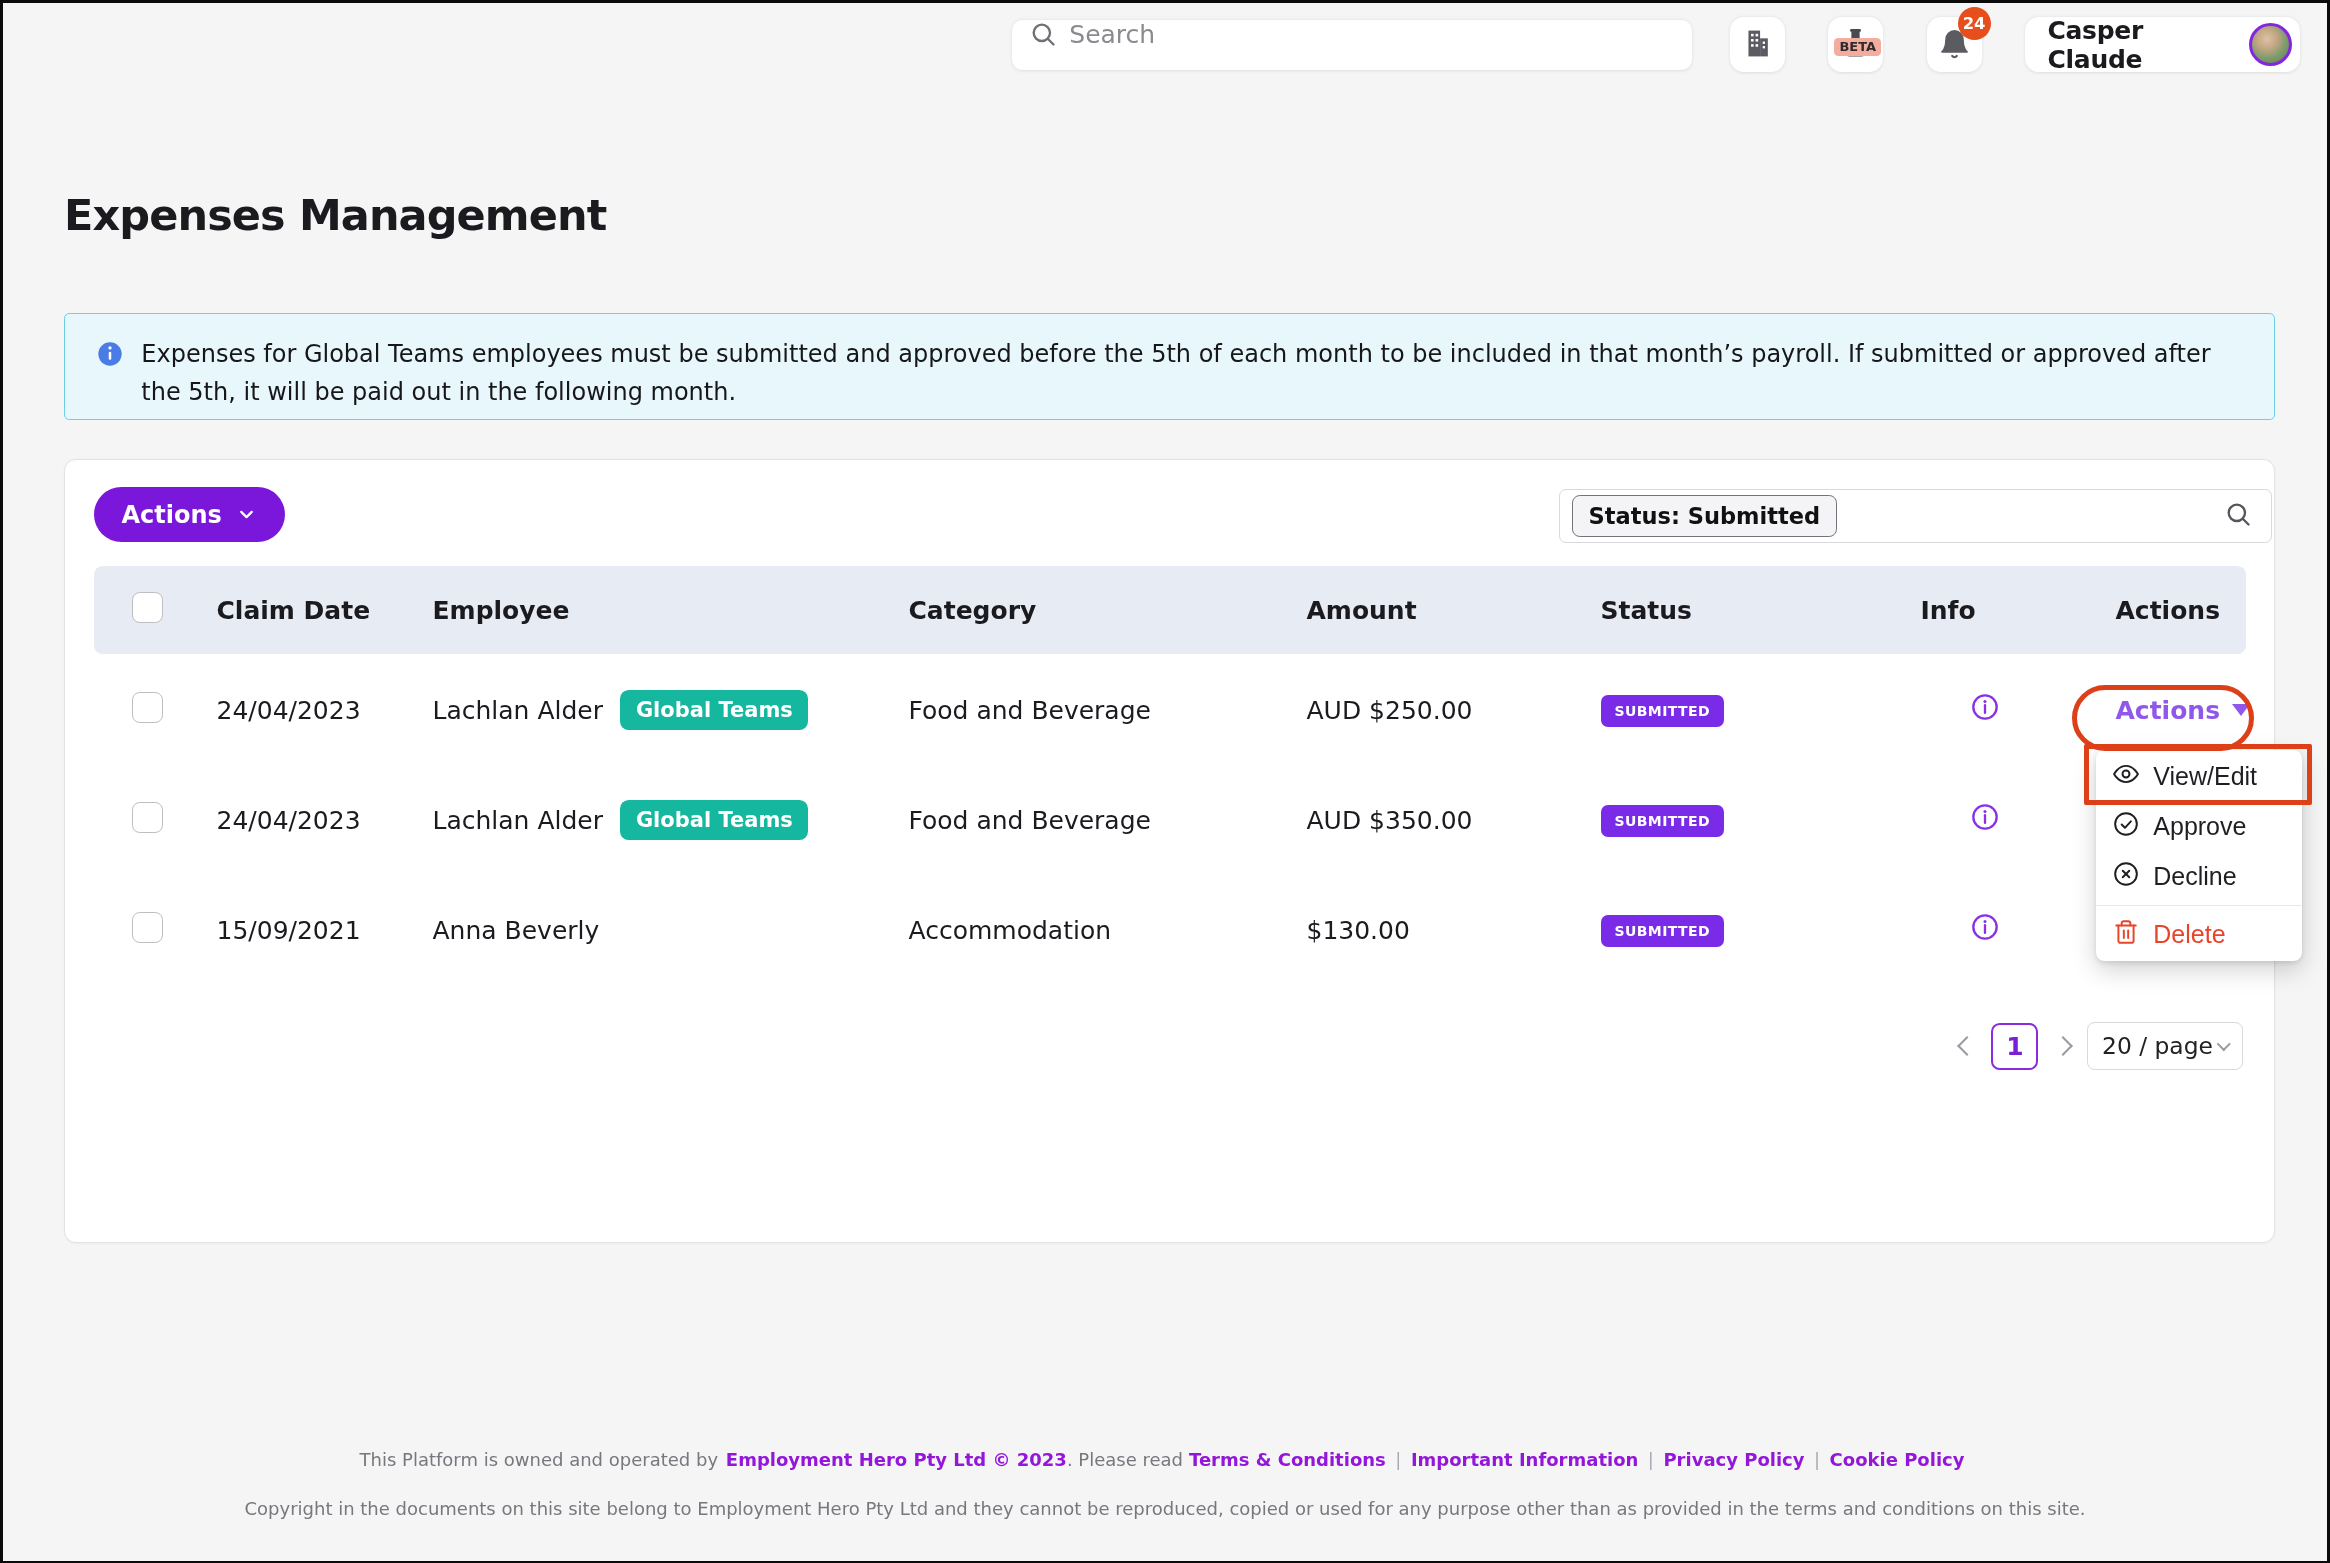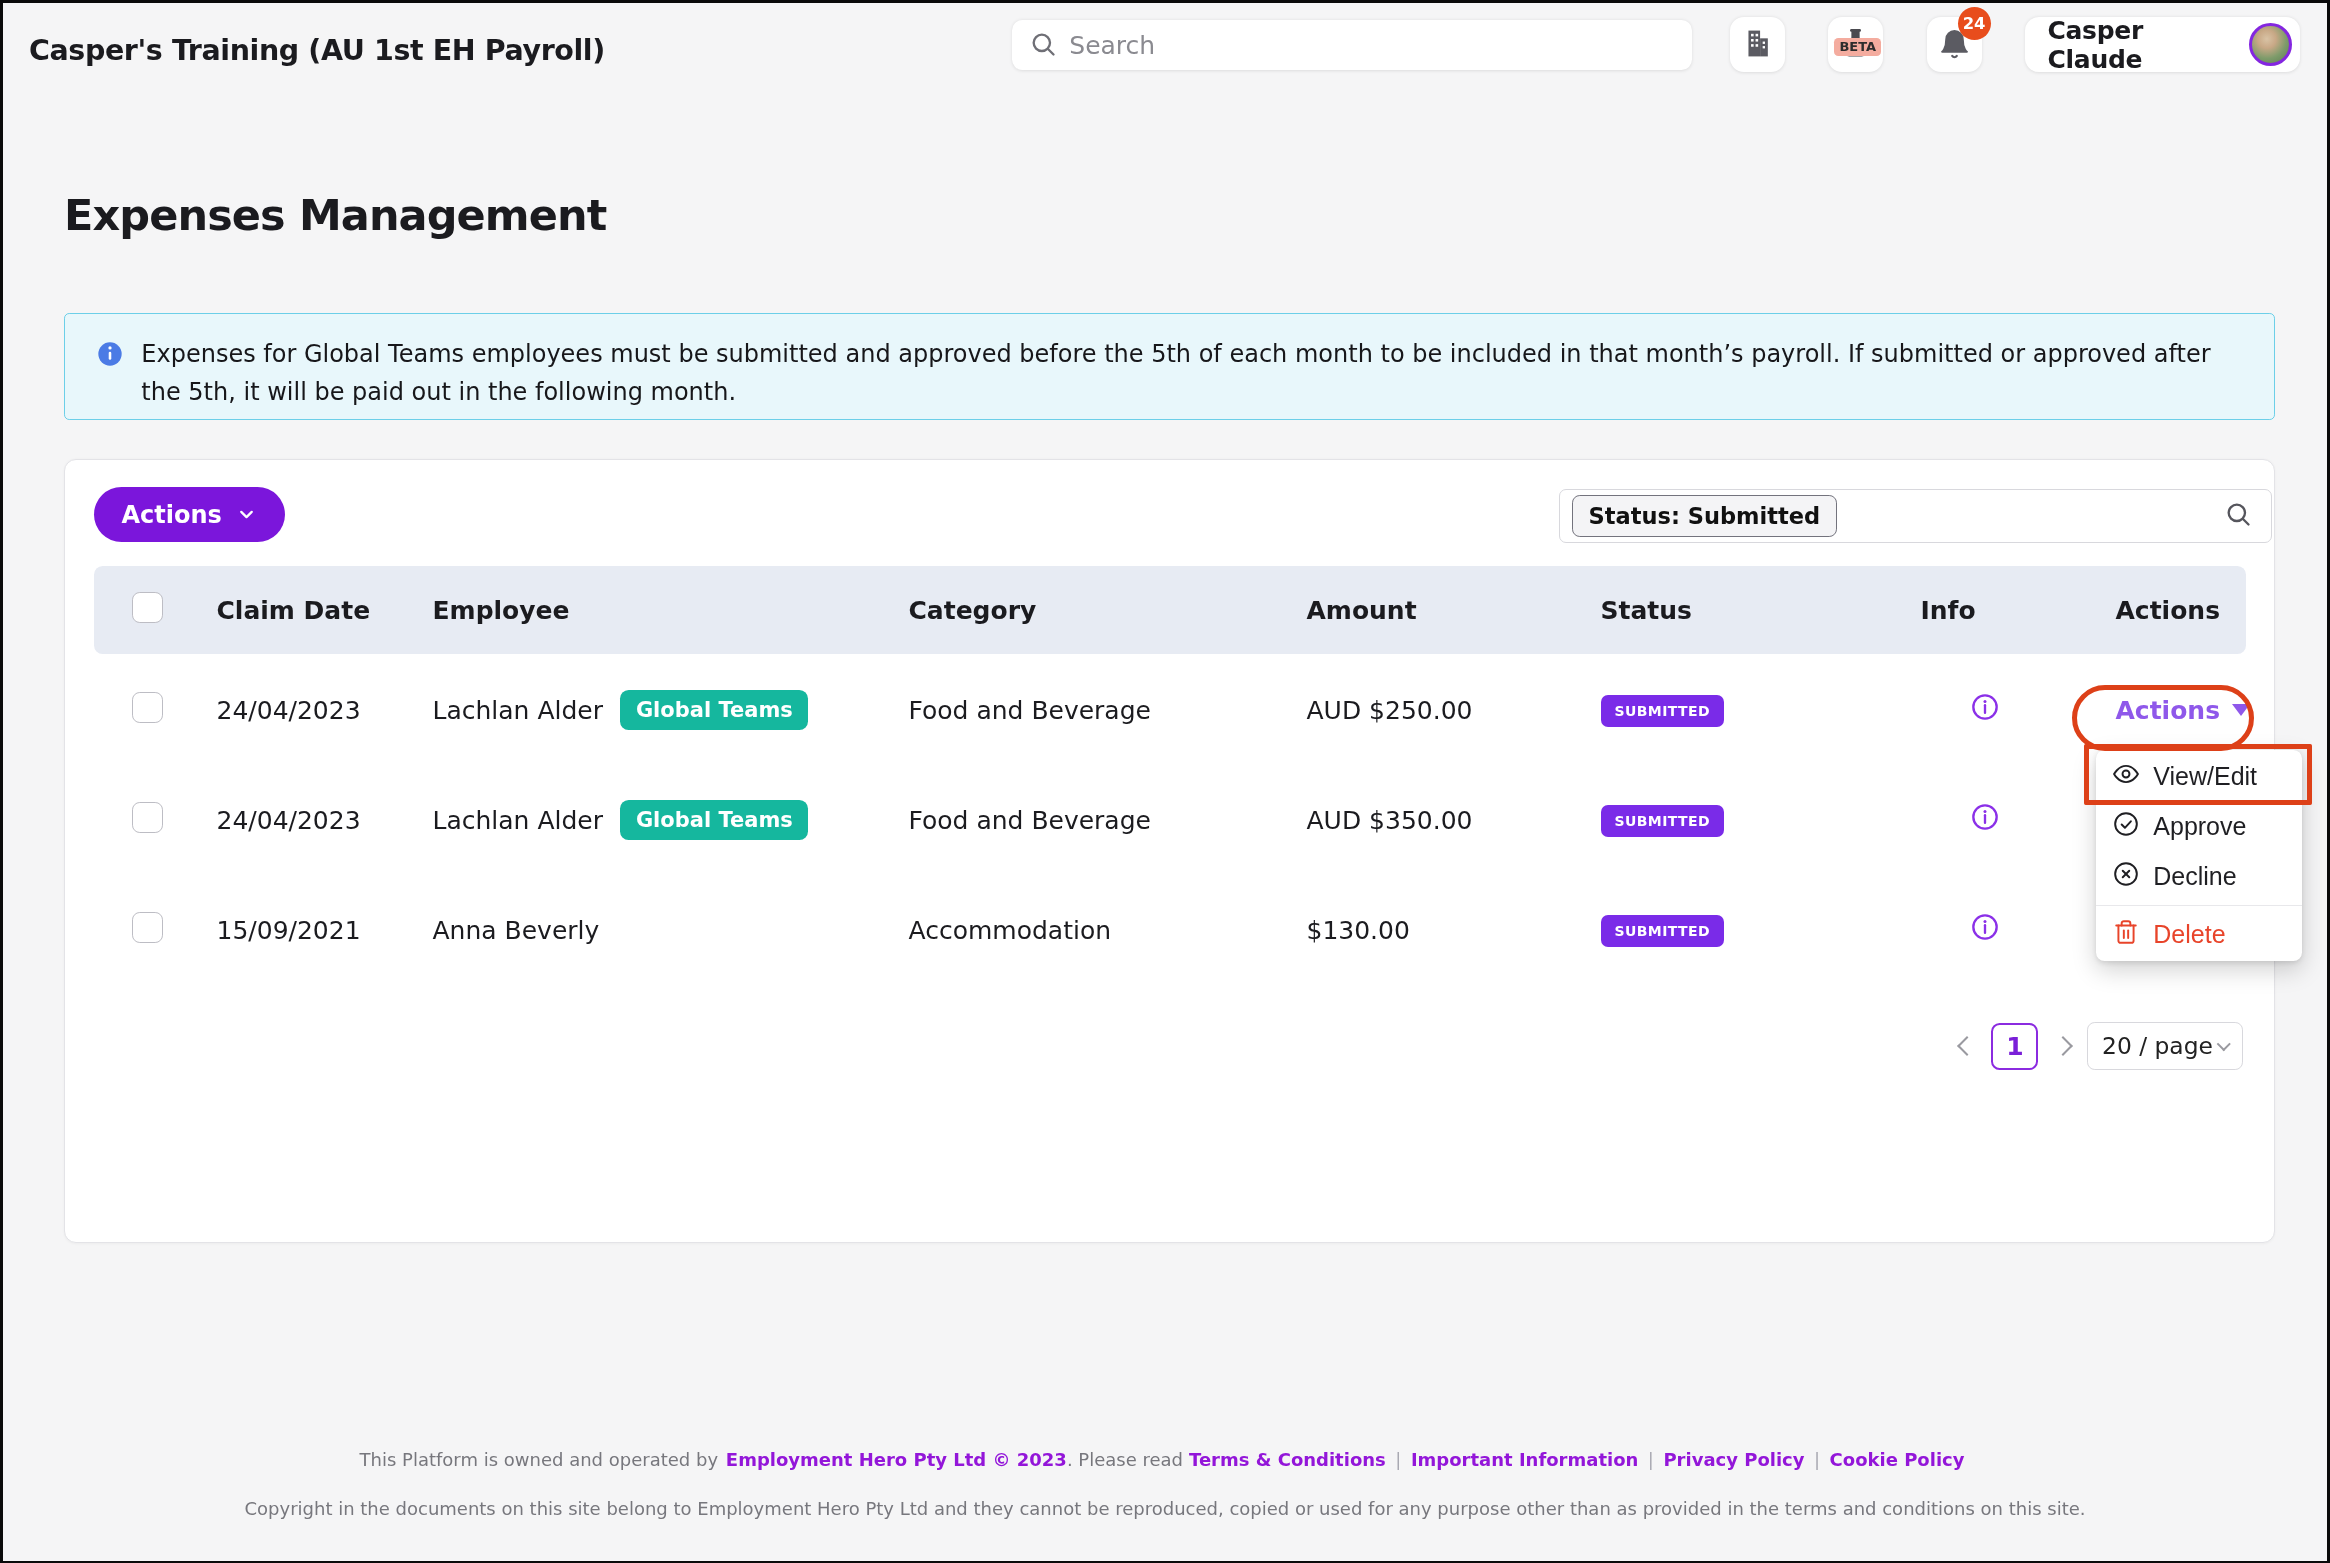--- a/index.html
+++ b/index.html
@@ -18,21 +18,21 @@
   *{margin:0;padding:0;box-sizing:border-box;}
   body{font-family:"DejaVu Sans","Liberation Sans",sans-serif;background:#fff;}
   #screen{
     position:relative;width:2330px;height:1564px;
     background:#F5F5F6;border:3.5px solid #0a0a0a;overflow:hidden;color:var(--ink);
   }
   
   .org-title{position:absolute;left:26px;top:31px;font-size:28.5px;font-weight:800;letter-spacing:-0.4px;}
   .searchbar{
     position:absolute;left:1009px;top:17.3px;width:680px;height:50px;background:#fff;border-radius:10.4px;
-    box-shadow:0 0.9px 3.5px rgba(0,0,0,.10);display:flex;align-items:center;padding:0 17.3px;gap:12px;
+    box-shadow:0 0.9px 3.5px rgba(0,0,0,.10);display:flex;align-items:flex-start;padding:0 17.3px;gap:12px;
   }
   .searchbar svg{flex:none;}
   .searchbar input{
     border:none;outline:none;flex:1;font-size:25px;color:#333;background:transparent;
     font-family:"DejaVu Sans",sans-serif;
   }
   .searchbar input::placeholder{color:#8a8a90;}
   .iconbtn{
     position:absolute;top:14px;width:55px;height:55px;background:#fff;border-radius:14px;
     box-shadow:0 0.9px 3.5px rgba(0,0,0,.10);display:flex;align-items:center;justify-content:center;
@@ -138,21 +138,20 @@
   .footer.l2{top:1495px;}
   .f-link{color:#9316D9;font-weight:600;margin:0 6px;cursor:pointer;}
   .f-link.first{margin-left:7.8px;margin-right:0;}
   .f-pipe{color:#a9a9b2;margin:0 3.5px;}
 </style>
 </head>
 <body>
 
 <div id="screen">
 
-  <div class="org-title">Casper's Training (AU 1st EH Payroll)</div>
 
   <div class="searchbar">
     <span>
       <svg width="28" height="28" viewBox="0 0 24 24" fill="none" stroke="#6f6f76" stroke-width="2" stroke-linecap="round">
         <circle cx="11" cy="11" r="7"></circle>
           <line x1="16.3" y1="16.3" x2="21" y2="21"></line>
       </svg>
     </span>
     <input type="text" placeholder="Search" style="">
   </div>

